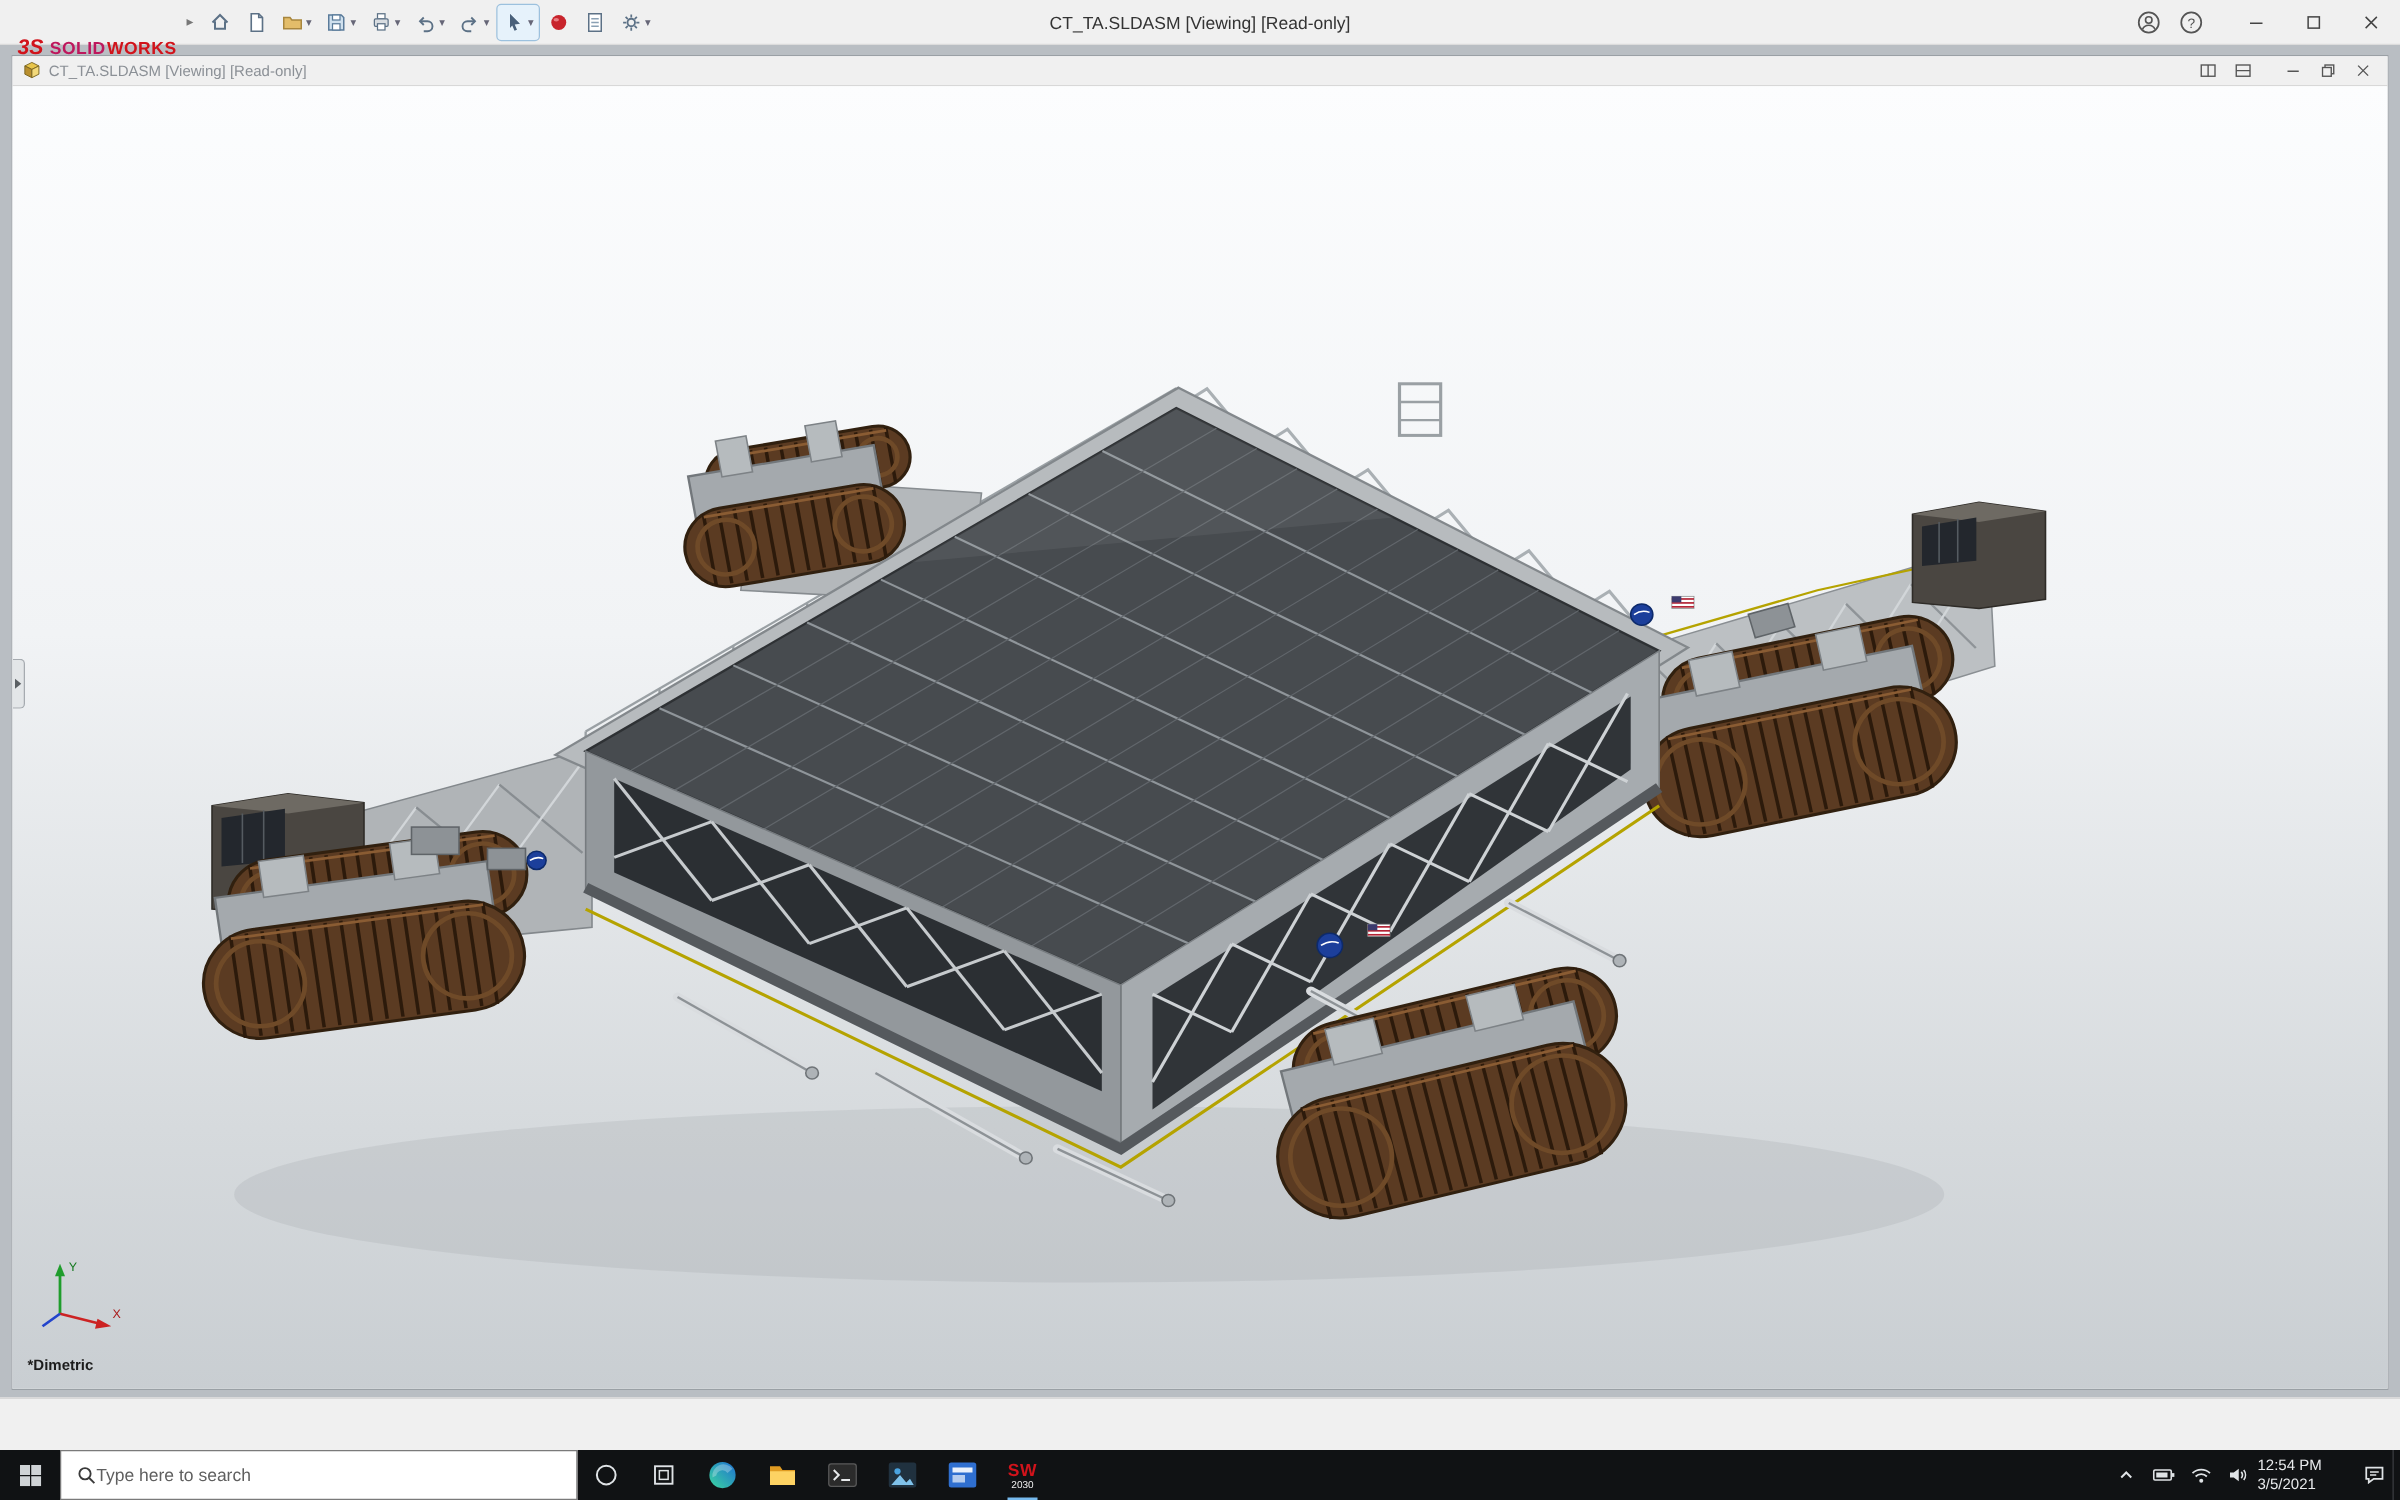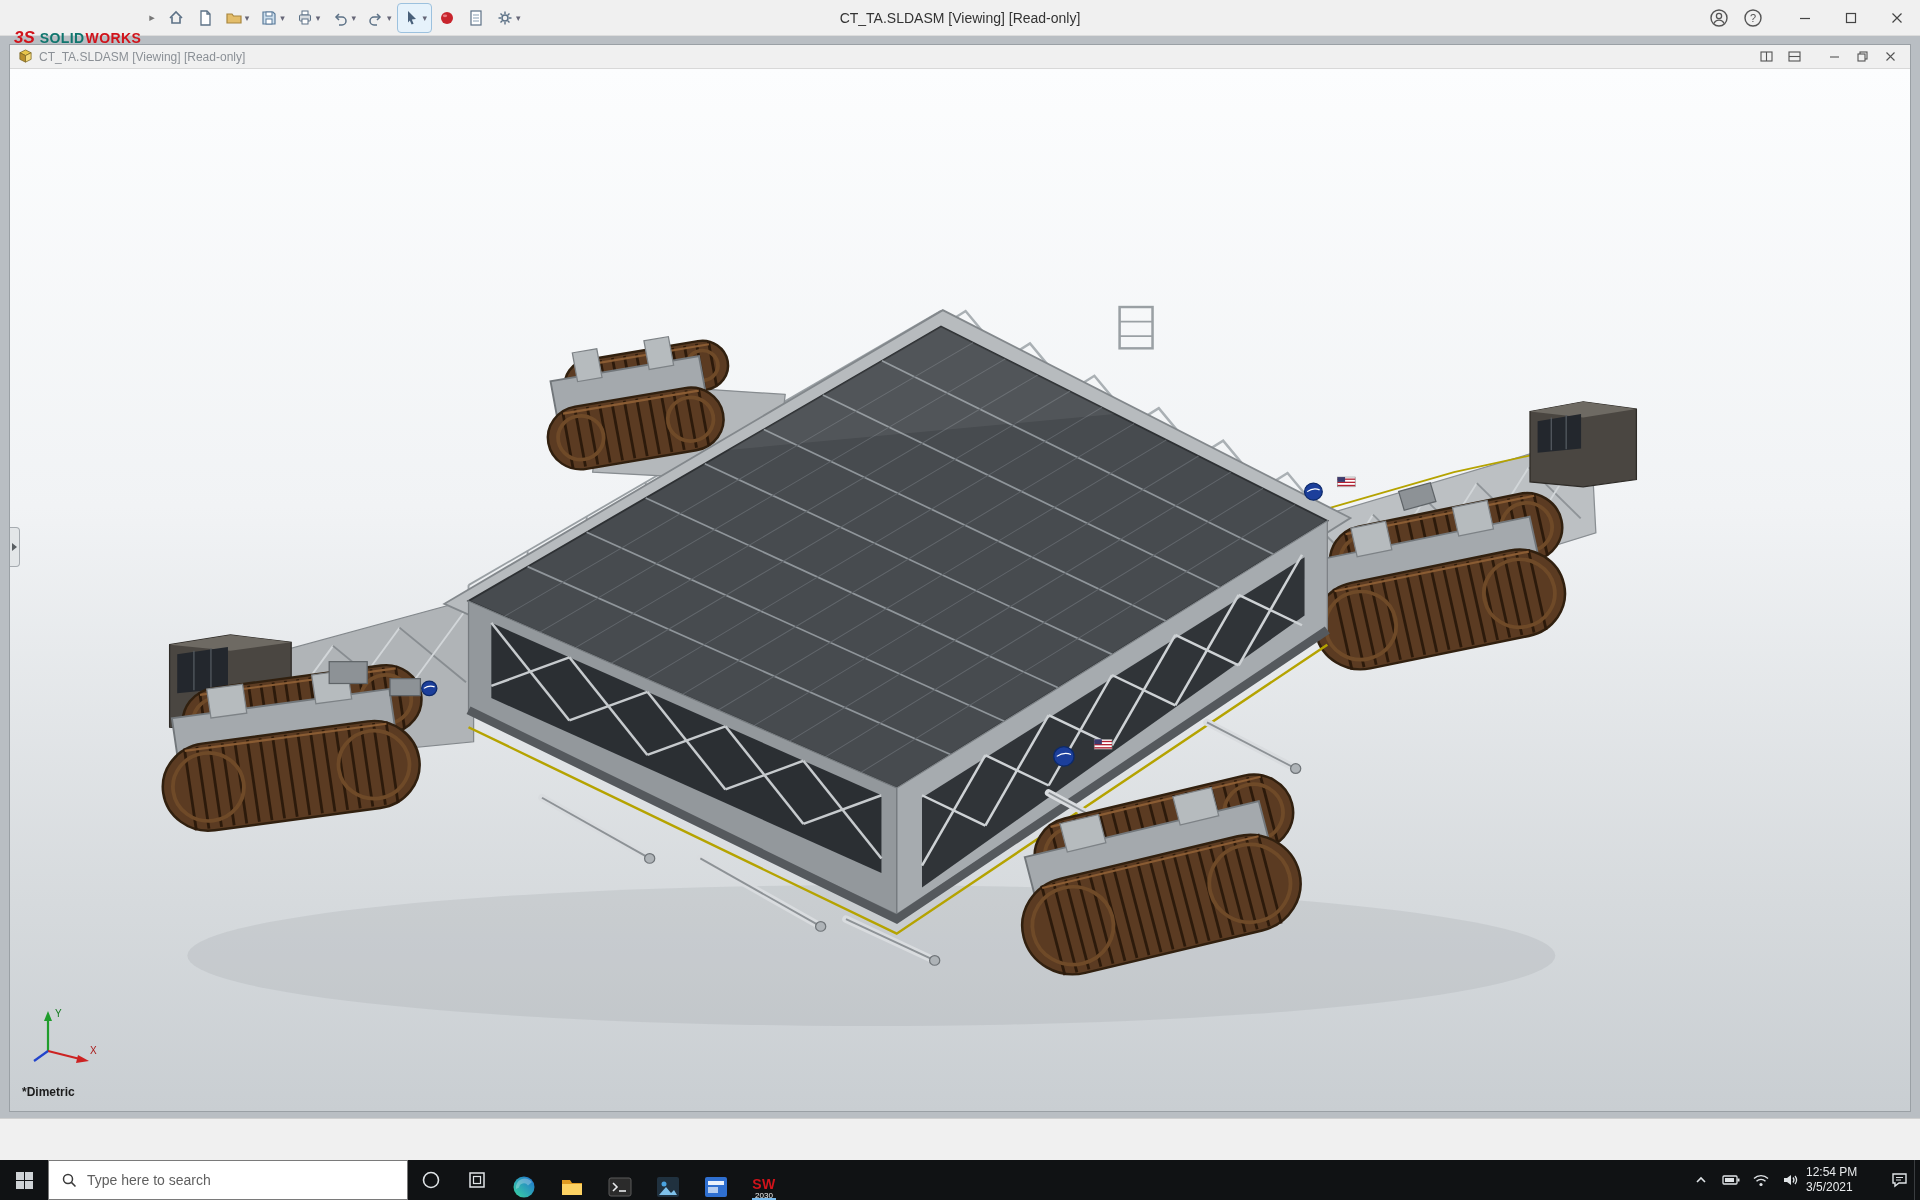--- a/index.html
+++ b/index.html
@@ -4,21 +4,21 @@
 <style>
   *{margin:0;padding:0;box-sizing:border-box;}
   html,body{width:1920px;height:1200px;overflow:hidden;}
   body{font-family:"Liberation Sans",sans-serif;background:#000;}
   .screen{width:1920px;height:1200px;display:flex;flex-direction:column;background:#f0f0f0;}
 
   
   .titlebar{height:36px;background:#f0f0f0;border-bottom:1px solid #dcdcdc;display:flex;align-items:center;position:relative;flex:0 0 36px;}
   .brand{display:flex;align-items:baseline;padding:0 6px 0 14px;gap:5px;}
   .brand-mark{color:#d1131b;font-weight:bold;font-style:italic;font-size:17px;margin-top:41px;}
-  .brand-solid{color:#0f766e;font-weight:bold;font-size:14px;letter-spacing:.4px;}
+  .brand-solid{color:#be185d;font-weight:bold;font-size:14px;letter-spacing:.4px;}
   .brand-works{color:#d1131b;font-weight:700;font-size:14px;letter-spacing:.4px;margin-left:-4px;}
   .flyout{color:#777;font-size:11px;padding:0 8px 0 2px;}
   .tools{display:flex;align-items:center;gap:3px;}
   .tool{height:28px;padding:0 4px;display:flex;align-items:center;justify-content:center;border-radius:3px;background:transparent;border:none;cursor:default;}
   .tool .dd{font-size:9px;color:#667;margin-left:2px;}
   .tool.active{background:#e6f2fb;outline:1px solid #9cc1de;}
   .app-title{position:absolute;left:50%;top:0;transform:translateX(-50%);height:36px;display:flex;align-items:center;font-size:14px;color:#333;white-space:nowrap;}
   .tb-right{margin-left:auto;display:flex;align-items:center;height:36px;}
   .round-btn{width:34px;height:36px;display:flex;align-items:center;justify-content:center;background:none;border:none;}
   .win-btn{width:46px;height:36px;display:flex;align-items:center;justify-content:center;background:none;border:none;}
@@ -37,25 +37,25 @@
   .orientation-label{position:absolute;left:12px;bottom:12px;font-size:12px;font-weight:bold;color:#1c1c1c;}
   .pane-handle{position:absolute;left:0;top:44%;width:10px;height:40px;background:#e3e6e8;border:1px solid #a6abb0;border-left:none;border-radius:0 4px 4px 0;display:flex;align-items:center;justify-content:center;}
   .pane-handle .tri{width:0;height:0;border-top:4px solid transparent;border-bottom:4px solid transparent;border-left:5px solid #5a5f63;}
 
   .statusbar{height:42px;flex:0 0 42px;background:#f0f0f0;border-top:1px solid #cfcfcf;}
 
   
   .taskbar{height:40px;flex:0 0 40px;background:#101214;display:flex;align-items:stretch;color:#e8eaec;}
   .taskbar button{background:none;border:none;color:#e8eaec;}
   .tb-start{width:48px;display:flex;align-items:center;justify-content:center;}
-  .tb-search{width:360px;background:#ffffff;display:flex;align-items:center;gap:10px;padding:17px 12px;border:1px solid #7a7a7a;}
+  .tb-search{width:414px;background:#ffffff;display:flex;align-items:center;gap:0;padding:17px 12px;border:1px solid #7a7a7a;}
   .tb-search input{flex:1;border:none;outline:none;font-size:14px;color:#444;background:transparent;font-family:"Liberation Sans",sans-serif;}
   .tb-search input::placeholder{color:#5f5f5f;opacity:1;}
   .tb-btn{width:46px;display:flex;align-items:center;justify-content:center;position:relative;}
-  .tb-app{width:48px;display:flex;align-items:flex-end;justify-content:center;position:relative;}
+  .tb-app{width:48px;display:flex;align-items:center;justify-content:center;position:relative;}
   .indicator{position:absolute;bottom:0;left:12px;right:12px;height:2px;background:transparent;}
   .sw-tile{display:flex;flex-direction:column;align-items:center;line-height:1;}
   .sw-l{color:#d1131b;font-weight:bold;font-size:14px;letter-spacing:.5px;}
   .sw-y{color:#f0f0f0;font-size:8px;margin-top:1px;}
   .tb-spacer{flex:1;}
   .tb-tray{width:30px;display:flex;align-items:center;justify-content:center;}
   .tb-clock{width:78px;display:flex;flex-direction:column;align-items:flex-start;justify-content:center;font-size:12px;line-height:1.25;color:#fff;}
   .tb-edge-strip{width:6px;border-left:1px solid #3a3d40;}
 </style>
 </head>

